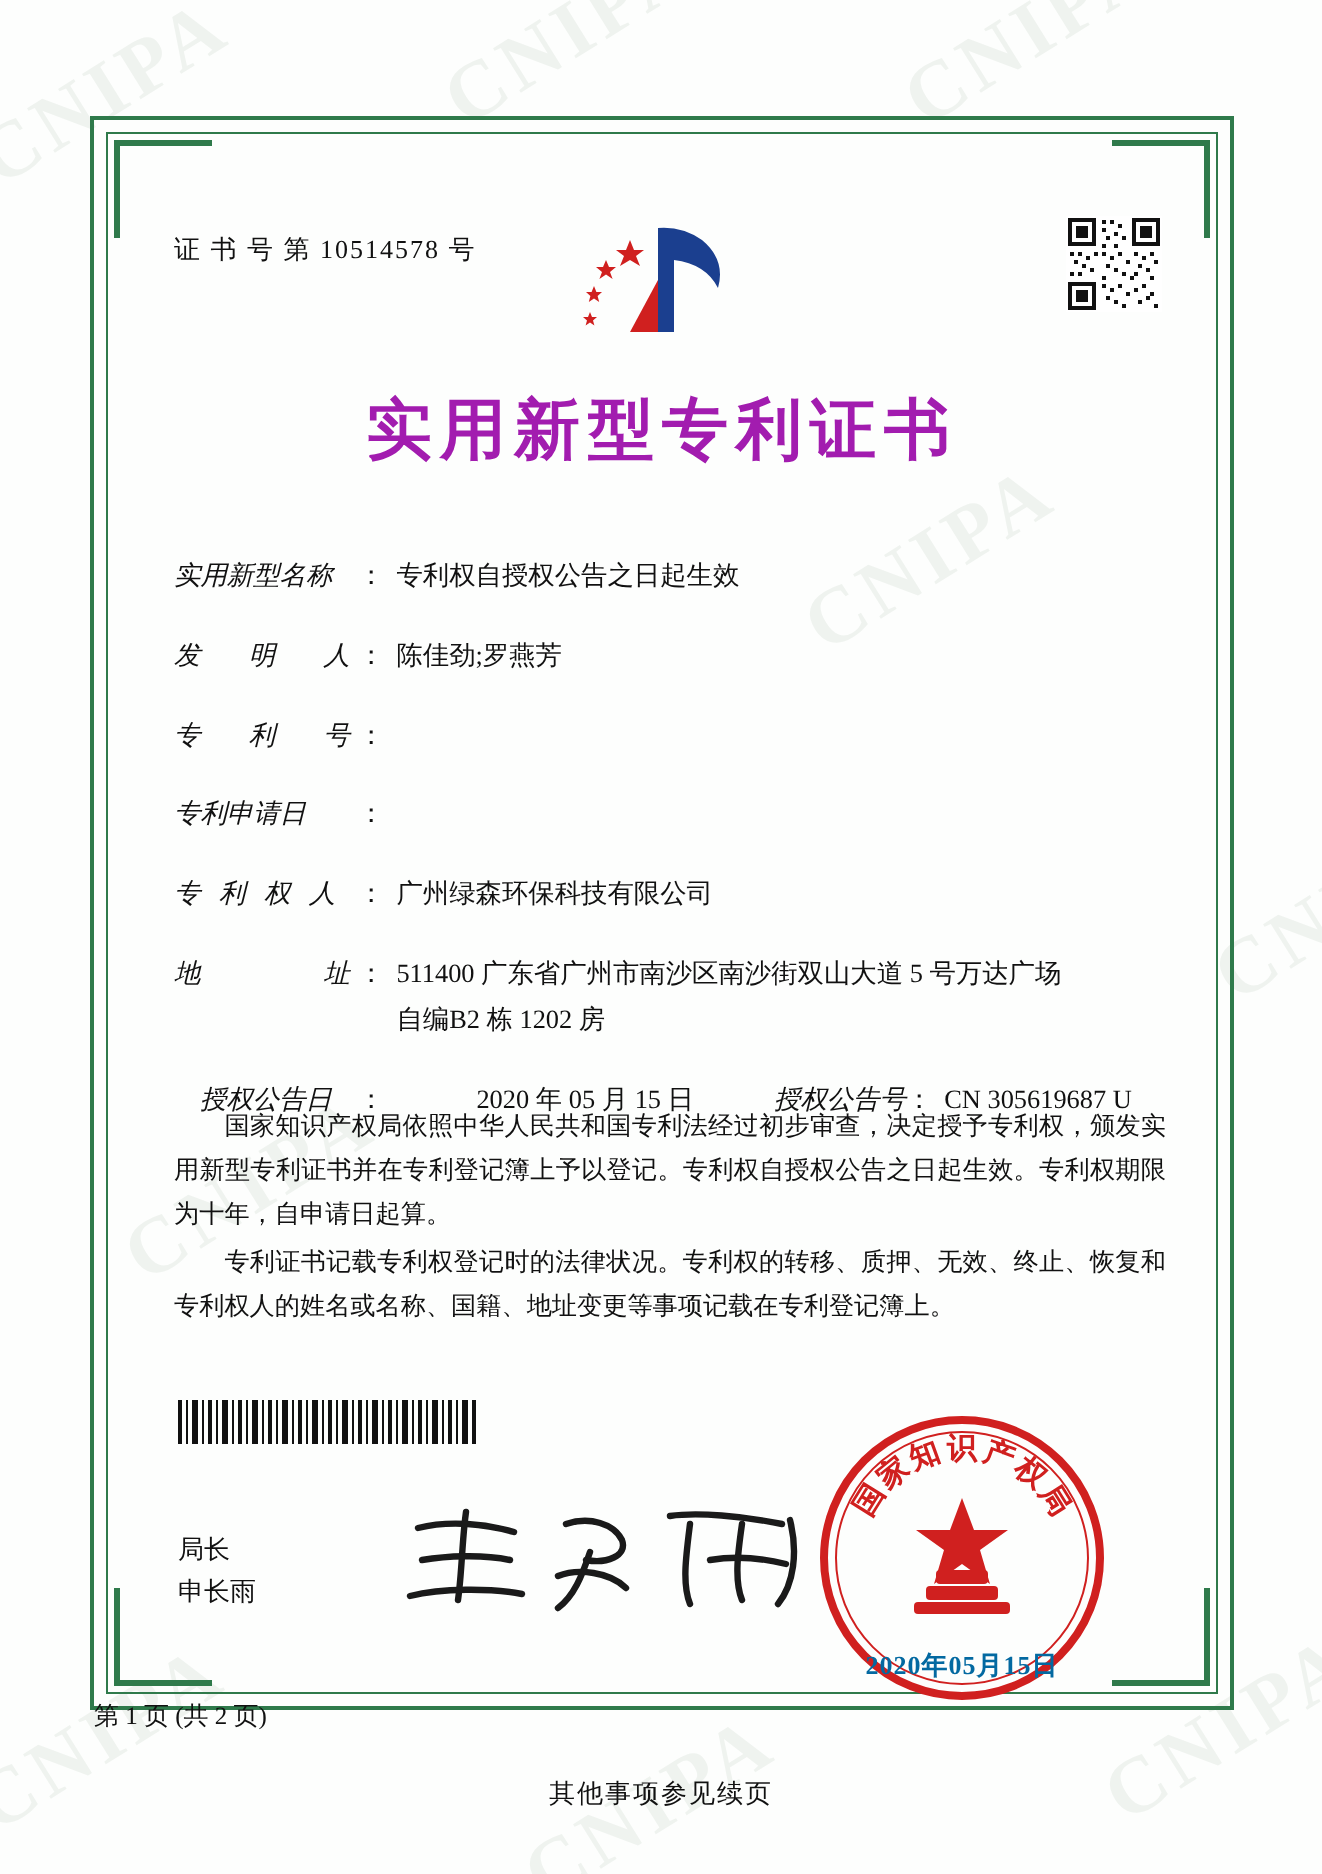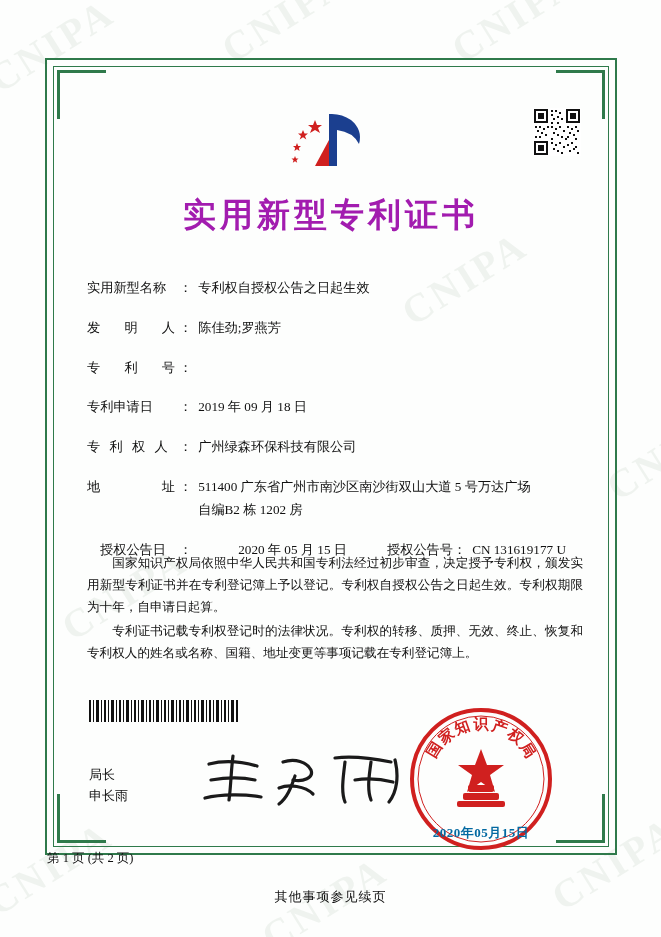--- a/index.html
+++ b/index.html
@@ -131,20 +131,21 @@
     display: flex;
     align-items: flex-start;
     margin-bottom: 20px;
     line-height: 1.5;
   }
   .label {
     width: 92px;
     flex: 0 0 92px;
     letter-spacing: 0px;
     white-space: nowrap;
+    font-style: italic;
   }
   .label.sp5 { letter-spacing: 5.5px; }
   .label.sp3 { letter-spacing: 3px; }
   .colon { flex: 0 0 auto; margin-right: 6px; }
   .value { flex: 1 1 auto; }
   .value .line2 { display: block; margin-top: 3px; }
   .row-split { display: flex; }
   .split-left { flex: 0 0 300px; display: flex; text-align: center; }
   .split-right { flex: 1 1 auto; display: flex; }
   .split-right .label { width: auto; flex: 0 0 auto; }
@@ -244,20 +245,21 @@
   <div class="watermark wm8">CNIPA</div>
   <div class="watermark wm9">CNIPA</div>
 
   <div class="cert">
     <div class="cert-inner"></div>
     <div class="corner c-tl"></div>
     <div class="corner c-tr"></div>
     <div class="corner c-bl"></div>
     <div class="corner c-br"></div>
 
+    <div class="cert-no">证 书 号 第 10514578 号</div>
 
     <div class="qr">
       <svg width="48" height="48" viewBox="0 0 48 48">
         <rect x="0" y="0" width="48" height="48" fill="#ffffff"></rect>
         <g fill="#111">
           <rect x="1" y="1" width="14" height="14"></rect>
             <rect x="3" y="3" width="10" height="10" fill="#fff"></rect>
             <rect x="5" y="5" width="6" height="6"></rect>
           <rect x="33" y="1" width="14" height="14"></rect>
             <rect x="35" y="3" width="10" height="10" fill="#fff"></rect>
@@ -343,21 +345,20 @@
         <span class="colon">：</span>
         <span class="value">陈佳劲;罗燕芳</span>
       </div>
       <div class="row">
         <span class="label sp5">专　利　号</span>
         <span class="colon">：</span>
       </div>
       <div class="row">
         <span class="label">专利申请日</span>
         <span class="colon">：</span>
-        <span class="value">2019 年 09 月 18 日</span>
       </div>
       <div class="row">
         <span class="label sp3">专 利 权 人</span>
         <span class="colon">：</span>
         <span class="value">广州绿森环保科技有限公司</span>
       </div>
       <div class="row">
         <span class="label sp5">地　　　址</span>
         <span class="colon">：</span>
         <span class="value">
@@ -367,21 +368,21 @@
       </div>
       <div class="row row-split">
         <span class="split-left">
           <span class="label">授权公告日</span>
           <span class="colon">：</span>
           <span class="value">2020 年 05 月 15 日</span>
         </span>
         <span class="split-right">
           <span class="label">授权公告号</span>
           <span class="colon">：</span>
-          <span class="value">CN 131619177 U</span>
+          <span class="value">CN 305619687 U</span>
         </span>
       </div>
     </div>
 
     <div class="paras">
       <p>国家知识产权局依照中华人民共和国专利法经过初步审查，决定授予专利权，颁发实用新型专利证书并在专利登记簿上予以登记。专利权自授权公告之日起生效。专利权期限为十年，自申请日起算。</p>
       <p>专利证书记载专利权登记时的法律状况。专利权的转移、质押、无效、终止、恢复和专利权人的姓名或名称、国籍、地址变更等事项记载在专利登记簿上。</p>
     </div>
 
     <div class="barcode">

